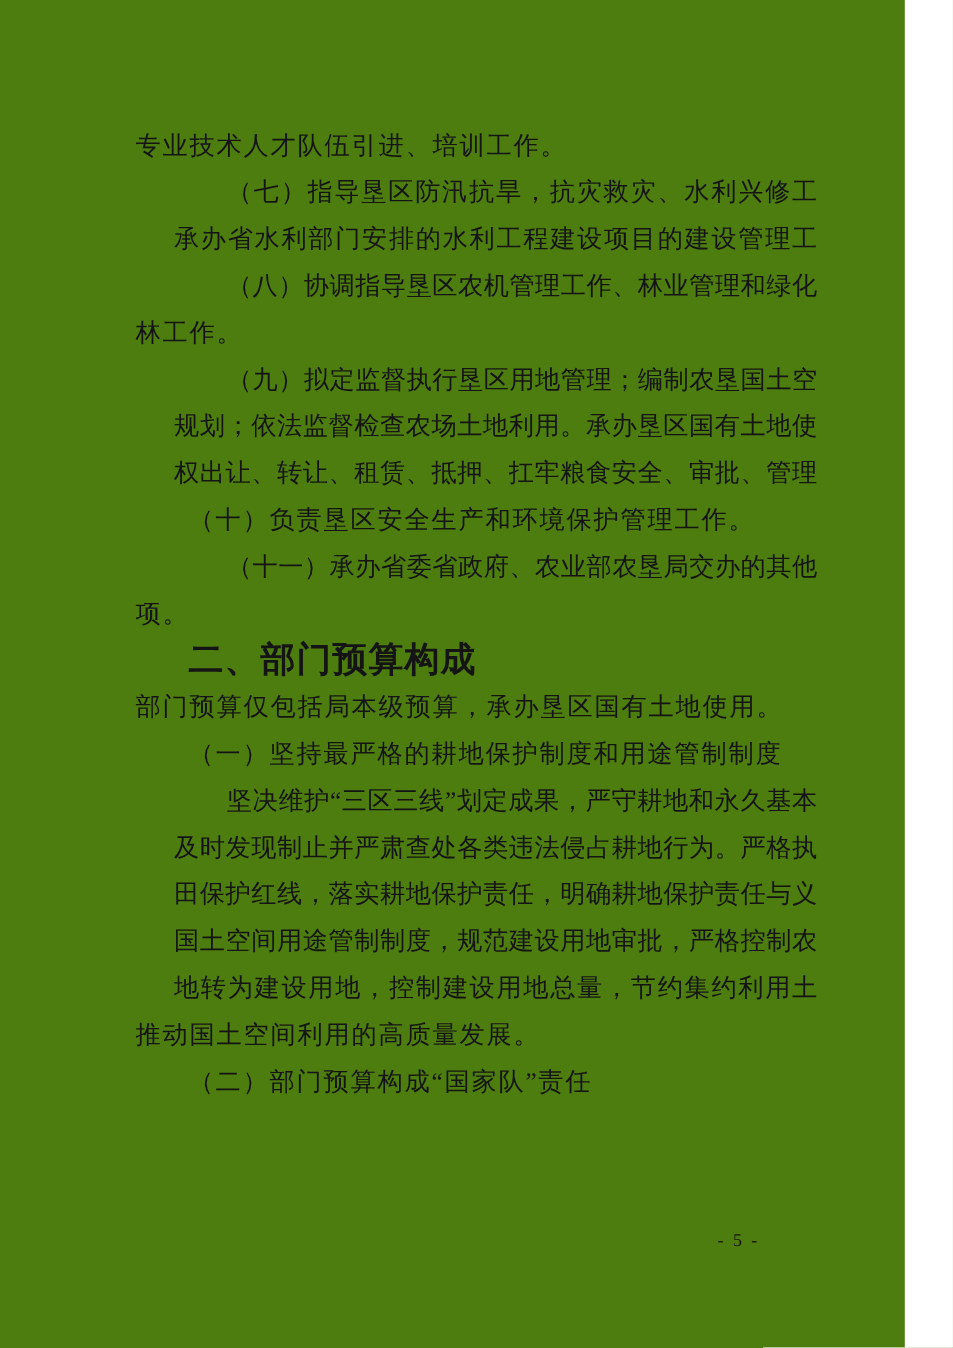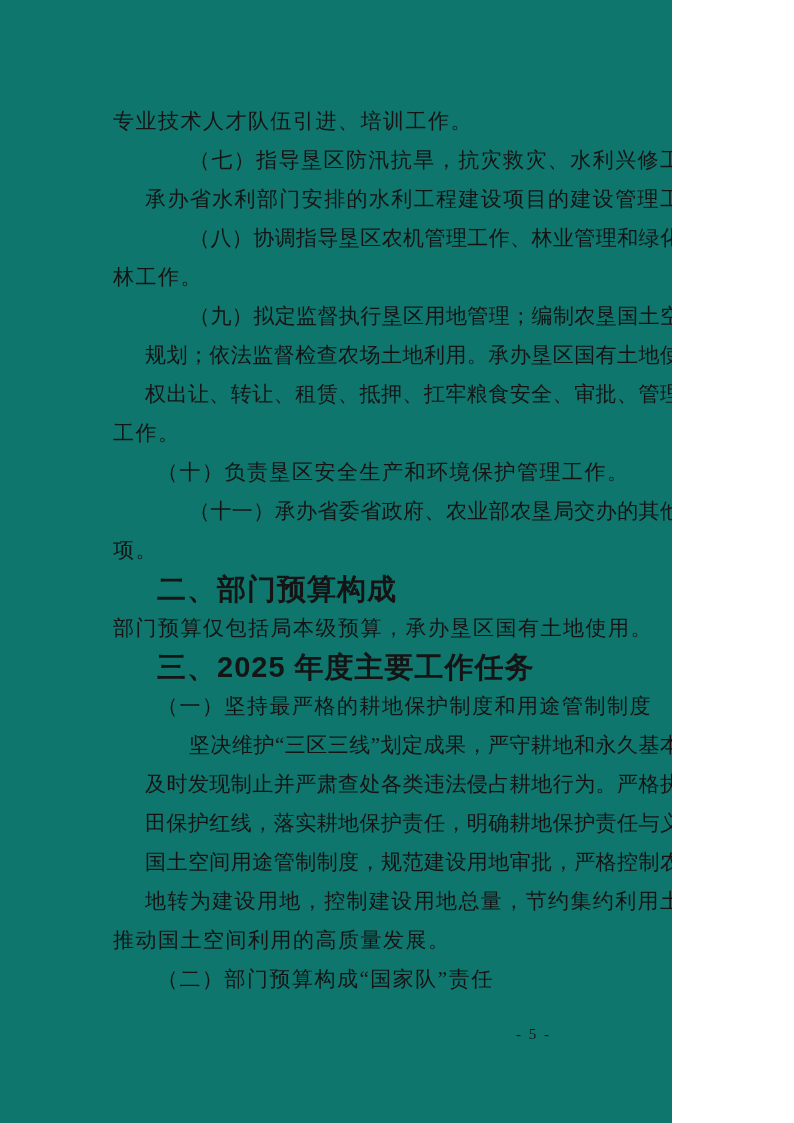--- a/index.html
+++ b/index.html
@@ -1,20 +1,20 @@
 <!DOCTYPE html>
 <html><head>
 <meta charset="utf-8">
 <style>
   html, body { margin: 0; padding: 0; background: #ffffff; }
   .page {
     position: relative;
-    width: 672px;
+    width: 754px;
     height: 1123px;
-    background: #0f766e;
+    background: #4d7c0f;
     overflow: hidden;
     font-family: "Liberation Serif", "DejaVu Serif", serif;
     color: #141414;
   }
   .text-block {
     position: absolute;
     left: 113px;
     top: 102px;
     width: 568px;
   }
@@ -57,27 +57,25 @@
 <div class="page">
   <div class="text-block">
     <div class="ln">专业技术人才队伍引进、培训工作。</div>
     <div class="ln indent fill">（七）指导垦区防汛抗旱，抗灾救灾、水利兴修工作；</div>
     <div class="ln fill">承办省水利部门安排的水利工程建设项目的建设管理工作。</div>
     <div class="ln indent fill">（八）协调指导垦区农机管理工作、林业管理和绿化造</div>
     <div class="ln">林工作。</div>
     <div class="ln indent fill">（九）拟定监督执行垦区用地管理；编制农垦国土空间</div>
     <div class="ln fill">规划；依法监督检查农场土地利用。承办垦区国有土地使用</div>
     <div class="ln fill">权出让、转让、租赁、抵押、扛牢粮食安全、审批、管理</div>
-    <div class="ln">工作。</div>
     <div class="ln indent">（十）负责垦区安全生产和环境保护管理工作。</div>
     <div class="ln indent fill">（十一）承办省委省政府、农业部农垦局交办的其他事</div>
     <div class="ln">项。</div>
     <div class="ln indent heading">二、部门预算构成</div>
     <div class="ln">部门预算仅包括局本级预算，承办垦区国有土地使用。</div>
-    <div class="ln indent heading">三、2025 年度主要工作任务</div>
     <div class="ln indent kaiti">（一）坚持最严格的耕地保护制度和用途管制制度</div>
     <div class="ln indent fill">坚决维护“三区三线”划定成果，严守耕地和永久基本农</div>
     <div class="ln fill">及时发现制止并严肃查处各类违法侵占耕地行为。严格执行</div>
     <div class="ln fill">田保护红线，落实耕地保护责任，明确耕地保护责任与义务，</div>
     <div class="ln fill">国土空间用途管制制度，规范建设用地审批，严格控制农用</div>
     <div class="ln fill">地转为建设用地，控制建设用地总量，节约集约利用土地，</div>
     <div class="ln">推动国土空间利用的高质量发展。</div>
     <div class="ln indent kaiti">（二）部门预算构成“国家队”责任</div>
   </div>
   <div class="page-number">- 5 -</div>

